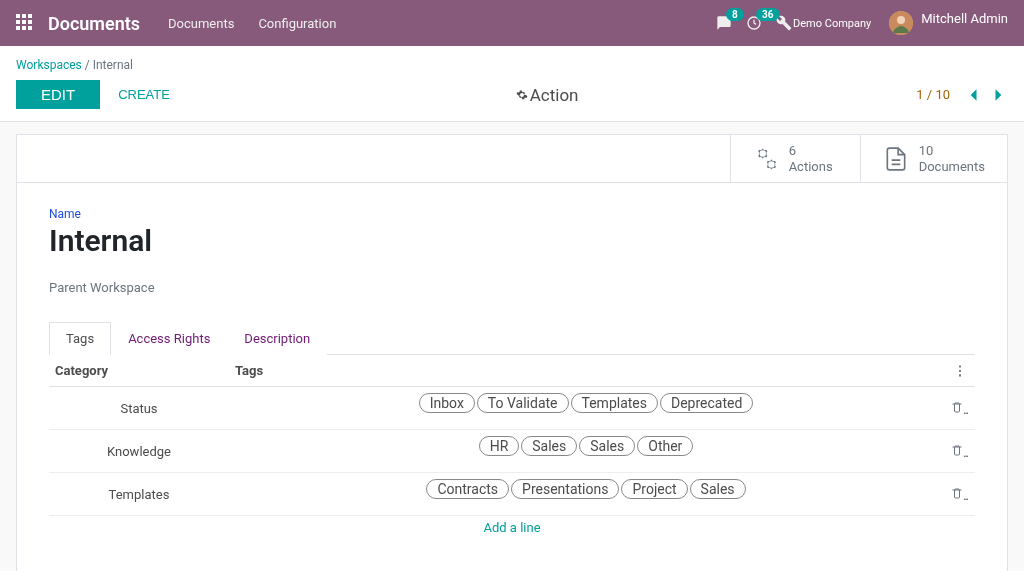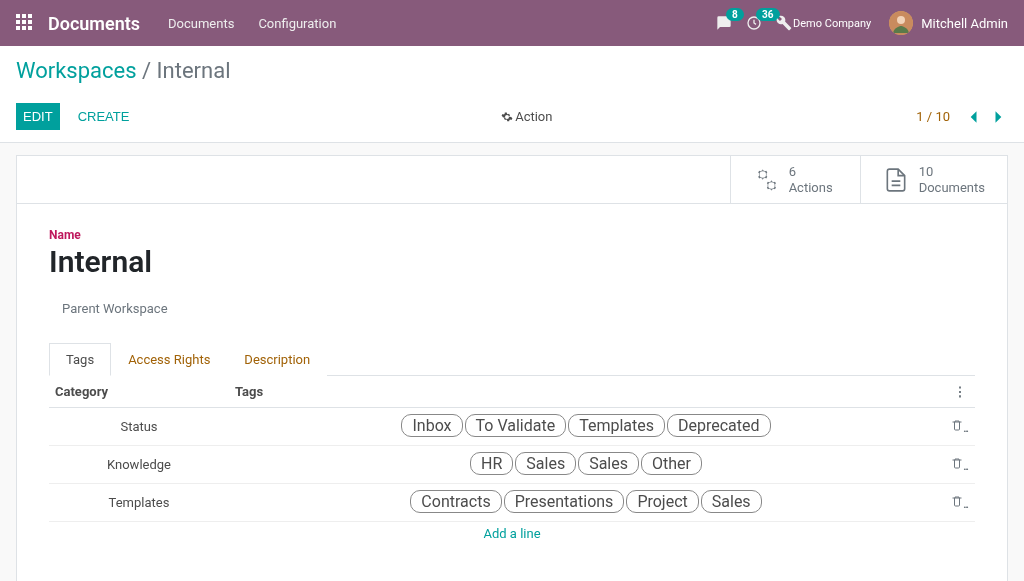--- a/index.html
+++ b/index.html
@@ -9,67 +9,67 @@
   .topnav { background: #875a7b; height: 46px; display: flex; align-items: center; color: #fff; padding: 0 16px; }
   .apps-icon { width: 18px; height: 18px; display: grid; grid-template-columns: repeat(3,4px); grid-template-rows: repeat(3,4px); gap: 2px; margin-right: 14px; cursor: pointer; }
   .apps-icon span { background: #fff; }
   .brand { font-size: 18px; font-weight: 600; margin-right: 28px; }
   .nav-link { color: #eee; font-size: 13px; margin-right: 24px; cursor: pointer; }
   .topnav-spacer { flex: 1; }
   .tray-item { display: flex; align-items: center; margin-left: 14px; color: #eee; cursor: pointer; position: relative; }
   .badge { background: #00a09d; color: #fff; font-size: 10px; font-weight: 700; border-radius: 10px; padding: 1px 6px; position: absolute; top: -7px; left: 10px; }
   .wrench { width: 16px; height: 16px; }
   .company-name { font-size: 11px; margin-left: 1px; cursor: pointer; }
-  .user { display: flex; align-items: center; margin-left: 18px; cursor: pointer; }
+  .user { display: flex; align-items: flex-start; margin-left: 18px; cursor: pointer; }
   .avatar { width: 24px; height: 24px; border-radius: 50%; background: #d9a066; margin-right: 8px; display:flex; align-items:center; justify-content:center; overflow:hidden; }
   .avatar svg { width:24px; height:24px; }
   
   
   .control-panel { border-bottom: 1px solid #dee2e6; padding: 12px 16px 12px 16px; }
-  .breadcrumb { font-size: 22px; color: #875a7b; margin-bottom: 20px; }
+  .breadcrumb { font-size: 12px; color: #875a7b; margin-bottom: 8px; }
   .breadcrumb .sep, .breadcrumb .current { color: #6c757d; }
   .breadcrumb a { color: #00a09d; cursor: pointer; }
   .cp-bottom { display: flex; align-items: center; }
-  .btn-edit { background: #00a09d; color: #fff; border: 1px solid #00a09d; padding: 5px 6px; font-weight: 500; font-size: 13px; cursor: pointer; margin-right: 10px; }
+  .btn-edit { background: #00a09d; color: #fff; border: 1px solid #00a09d; padding: 5px 24px; font-weight: 500; font-size: 15px; cursor: pointer; margin-right: 10px; }
   .btn-create { background: transparent; color: #00a09d; border: none; font-weight: 500; font-size: 13px; padding: 5px 8px; cursor: pointer; }
   .cp-center { flex:1; display:flex; justify-content:center; }
-  .action-dd { color: #4c4c4c; font-size: 13px; cursor: pointer; display:flex; align-items:center; gap:2px; }
+  .action-dd { color: #4c4c4c; font-size: 17px; cursor: pointer; display:flex; align-items:center; gap:2px; }
   .cp-right { display:flex; align-items:center; gap:8px; }
   .pager { color: #a16207; font-size: 13px; margin-right: 6px; }
   .chev { width: 18px; height: 18px; cursor: pointer; color: #00a09d; display:flex; align-items:center; justify-content:center; font-size:16px; font-weight:bold; }
   
   
   .sheet-bg { background: #f9f9f9; padding: 12px 16px 24px; height: calc(581px - 46px - 86px); overflow:auto; }
   .sheet { background: #fff; border: 1px solid #dee2e6; max-width: 100%; }
   
   .stat-row { display:flex; justify-content:flex-end; border-bottom: 1px solid #dee2e6; }
   .stat-btn { border-left: 1px solid #dee2e6; padding: 8px 22px; display:flex; align-items:center; gap:10px; cursor:pointer; min-width: 130px; }
   .stat-btn svg { width: 26px; height: 26px; color: #6c757d; }
   .stat-text { display:flex; flex-direction:column; line-height:1.2; color:#6c757d; font-size:13px; }
   .stat-num { font-weight:400; }
   
   .sheet-body { padding: 24px 32px 16px; }
-  .name-label { font-size: 12px; font-weight: 700; color:#be185d; margin-bottom: 2px; }
+  .name-label { font-size: 12px; font-weight: 400; color:#1d4ed8; margin-bottom: 2px; }
   .name-value { font-size: 30px; font-weight: 600; color: #212529; margin-bottom: 22px; }
-  .fields-row { display:flex; gap:30px; margin-bottom: 26px; margin-left: 13px; }
+  .fields-row { display:flex; gap:30px; margin-bottom: 26px; }
   .field-col { flex:1; }
   .field-label { color:#6c757d; font-size: 13px; }
   
   .tabs { display:flex; border-bottom: 1px solid #dee2e6; margin: 0 0 0 0; }
-  .tab { padding: 8px 16px; border: 1px solid transparent; border-bottom: none; cursor:pointer; color:#a16207; position:relative; top:1px; background:#fff; }
+  .tab { padding: 8px 16px; border: 1px solid transparent; border-bottom: none; cursor:pointer; color:#701a75; position:relative; top:1px; background:#fff; }
   .tab.active { border-color: #dee2e6; color:#4c4c4c; border-bottom: 1px solid #fff; }
   
   .table-wrap { padding: 0 0 30px 0; }
   table { width:100%; border-collapse: collapse; }
   th { text-align:left; font-weight:700; font-size:13px; padding: 8px 6px; border-bottom:1px solid #dee2e6; color:#4c4c4c; }
   th.opt-col { width:20px; text-align:center; cursor:pointer; color:#6c757d; }
   td { padding: 6px 6px; border-bottom: 1px solid #eee; font-size:13px; vertical-align: middle; text-align: center; }
   td.cat { width: 180px; color:#4c4c4c; }
   td.trash { width: 30px; text-align:left; color:#6c757d; cursor:pointer; }
-  .tag-pill { display:inline-block; border:1px solid #888; border-radius: 10px; padding: 1px 10px; font-size: 16px; color:#4c4c4c; margin-right: 2px; margin-bottom:2px; cursor:default; }
+  .tag-pill { display:inline-block; border:1px solid #888; border-radius: 10px; padding: 1px 10px; font-size: 14px; color:#4c4c4c; margin-right: 2px; margin-bottom:10px; cursor:default; }
   .add-line { color:#00a09d; cursor:pointer; padding-top:4px; }
   .add-line-row td { border-bottom:none; }
 </style>
 </head>
 <body>
 
 <div class="topnav">
   <div class="apps-icon">
     <span></span>
       <span></span>

